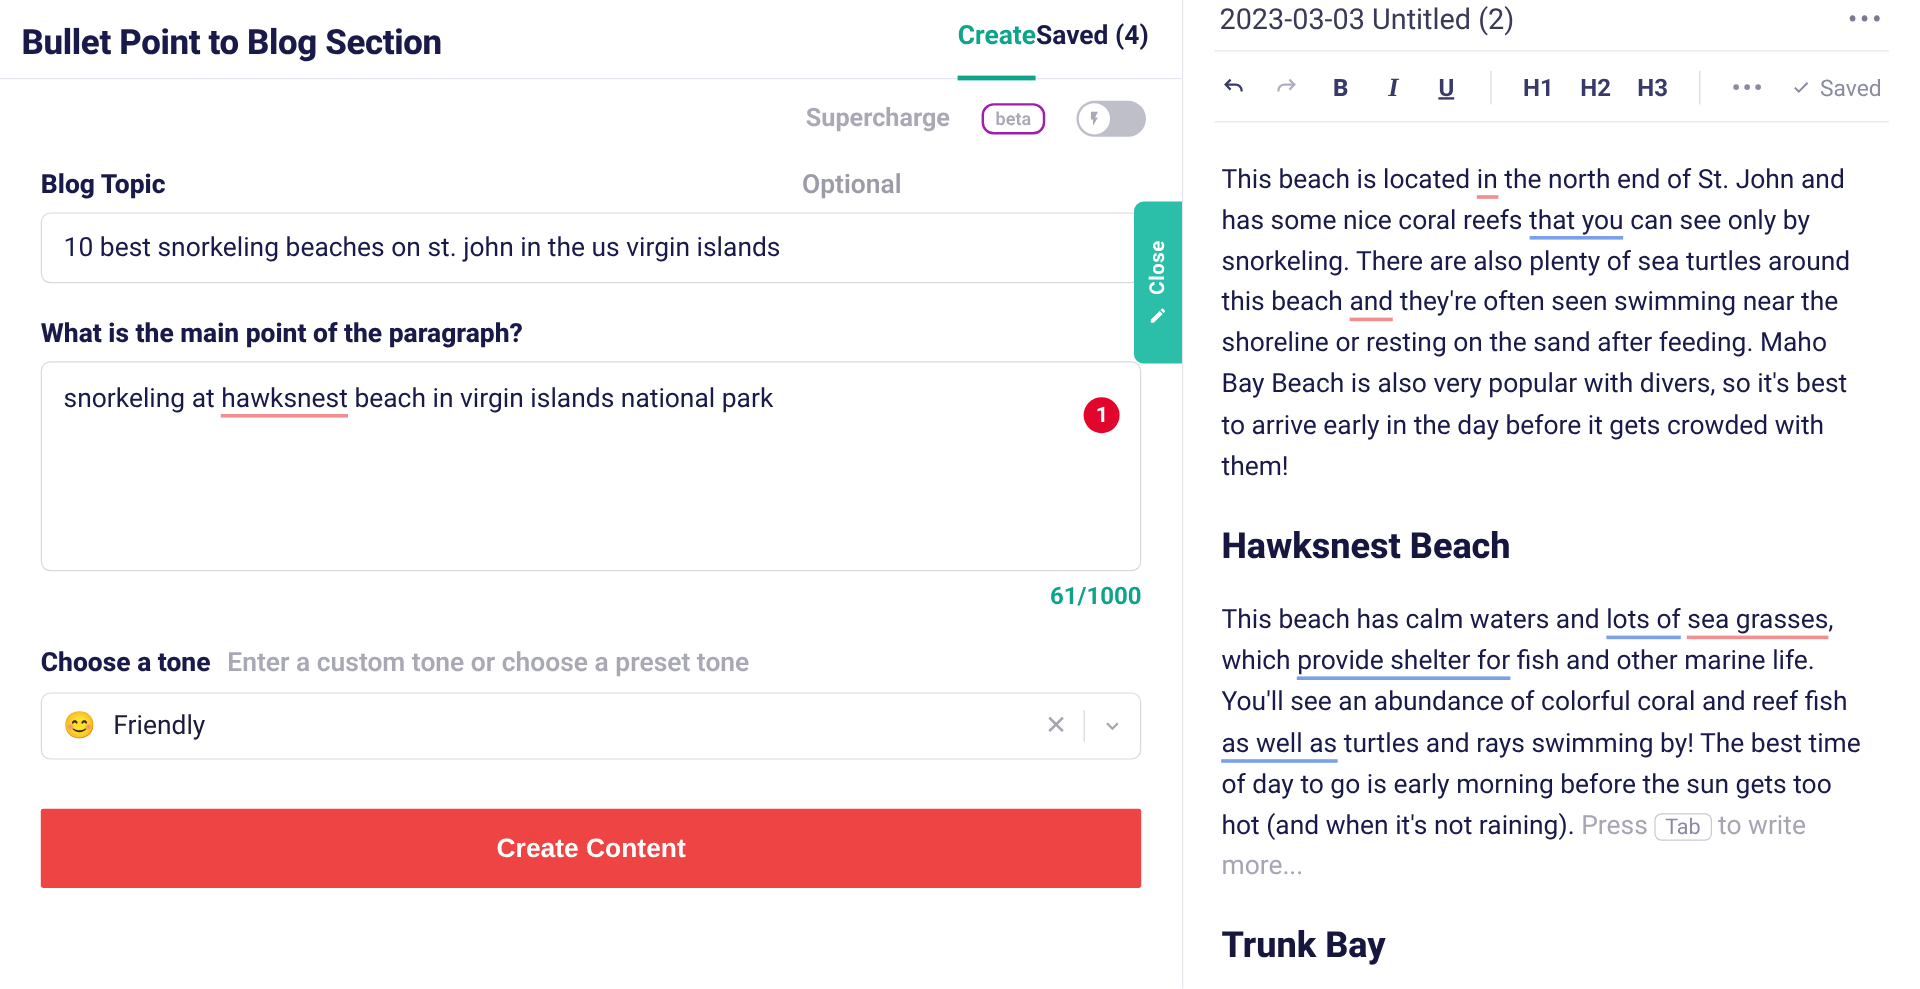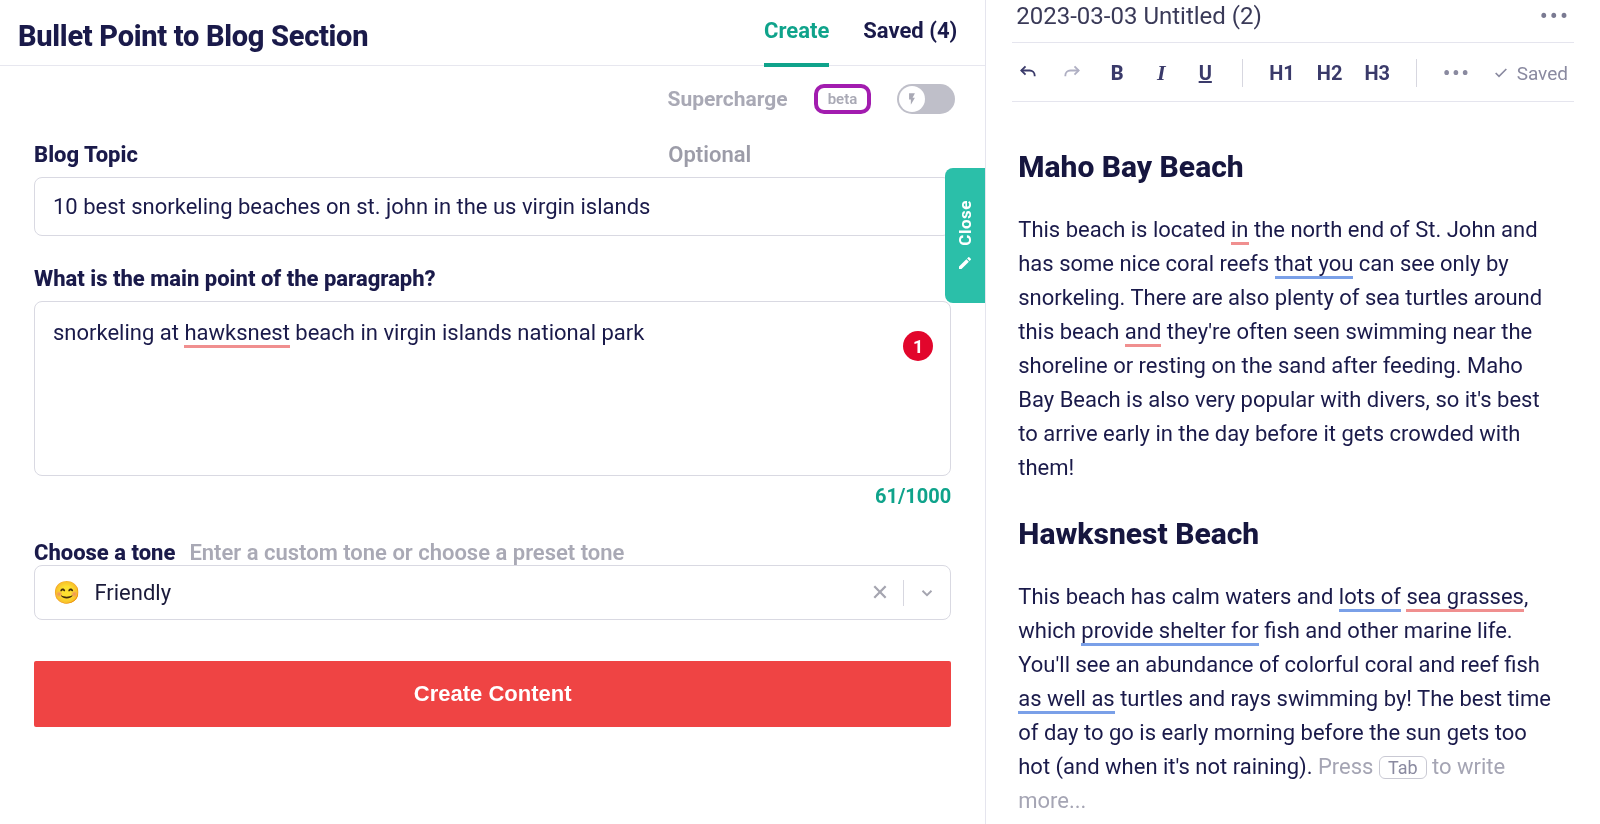--- a/index.html
+++ b/index.html
@@ -27,21 +27,20 @@
     border-bottom: 1px solid #e7e7ef;
   }
   .page-title {
     font-size: 29px;
     font-weight: 800;
     color: #1a1a4a;
     letter-spacing: -0.3px;
   }
   .tabs {
     display: flex;
-    gap: 34px;
     align-items: flex-start;
     margin-right: 10px;
   }
   .tab {
     font-size: 22px;
     font-weight: 700;
     color: #1a1a4a;
     padding-bottom: 10px;
     cursor: pointer;
     position: relative;
@@ -57,21 +56,21 @@
   }
   .supercharge-row {
     display:flex;
     justify-content:flex-end;
     align-items:center;
     gap:26px;
     padding: 18px 30px 10px 0;
   }
   .super-label { font-size:21px; font-weight:700; color:#a9a9b5; }
   .beta-badge {
-    border:4px solid #a21caf;
+    border:2px solid #a21caf;
     color:#a9a9b5;
     font-size:15px; font-weight:600;
     border-radius:10px;
     padding:2px 10px;
   }
   .toggle {
     width:58px; height:30px; border-radius:16px;
     background:#bfbfc9;
     position:relative;
     cursor:pointer;
@@ -141,21 +140,21 @@
   }
   .char-count {
     text-align:right;
     color:#0fa38b;
     font-weight:700;
     font-size:20px;
     margin-top:8px;
   }
   .tone-row {
     display:flex; gap:14px; align-items:baseline;
-    margin-top:32px; text-align:right;
+    margin-top:32px; margin-bottom:12px;text-align:right;
   }
   .tone-placeholder { font-size:22px; font-weight:600; color:#a9a9b5; }
   .tone-select {
     border:1px solid #d9d9e2;
     border-radius:8px;
     padding:14px 18px;
     display:flex; align-items:center;
     font-size:22px;
     position:relative;
   }
@@ -365,20 +364,19 @@
       <span>
         <svg width="16" height="16" viewBox="0 0 24 24" fill="none" stroke="#8a8aa0" stroke-width="2.5">
             <polyline points="20 6 9 17 4 12"></polyline>
           </svg>
       </span>
       <span>Saved</span>
     </span>
   </div>
 
   <div class="editor" id="editor">
-      <h2>Maho Bay Beach</h2>
       <p><span>This beach is located </span><span class="spell">in</span><span> the north end of St. John and has some nice coral reefs </span><span class="grammar">that you</span><span> can see only by snorkeling. There are also plenty of sea turtles around this beach </span><span class="spell">and</span><span> they're often seen swimming near the shoreline or resting on the sand after feeding. Maho Bay Beach is also very popular with divers, so it's best to arrive early in the day before it gets crowded with them!</span></p>
       <h2>Hawksnest Beach</h2>
       <p><span>This beach has calm waters and </span><span class="grammar">lots of</span><span> </span><span class="spell">sea grasses</span><span>, which </span><span class="grammar">provide shelter for</span><span> fish and other marine life. You'll see an abundance of colorful coral and reef fish </span><span class="grammar">as well as</span><span> turtles and rays swimming by! The best time of day to go is early morning before the sun gets too hot (and when it's not raining). </span><span class="ghost">Press </span><span class="ghost kbd">Tab</span><span class="ghost"> to write more...</span></p>
       <h2>Trunk Bay</h2>
     </div>
 
 </div>
 
 </body></html>

